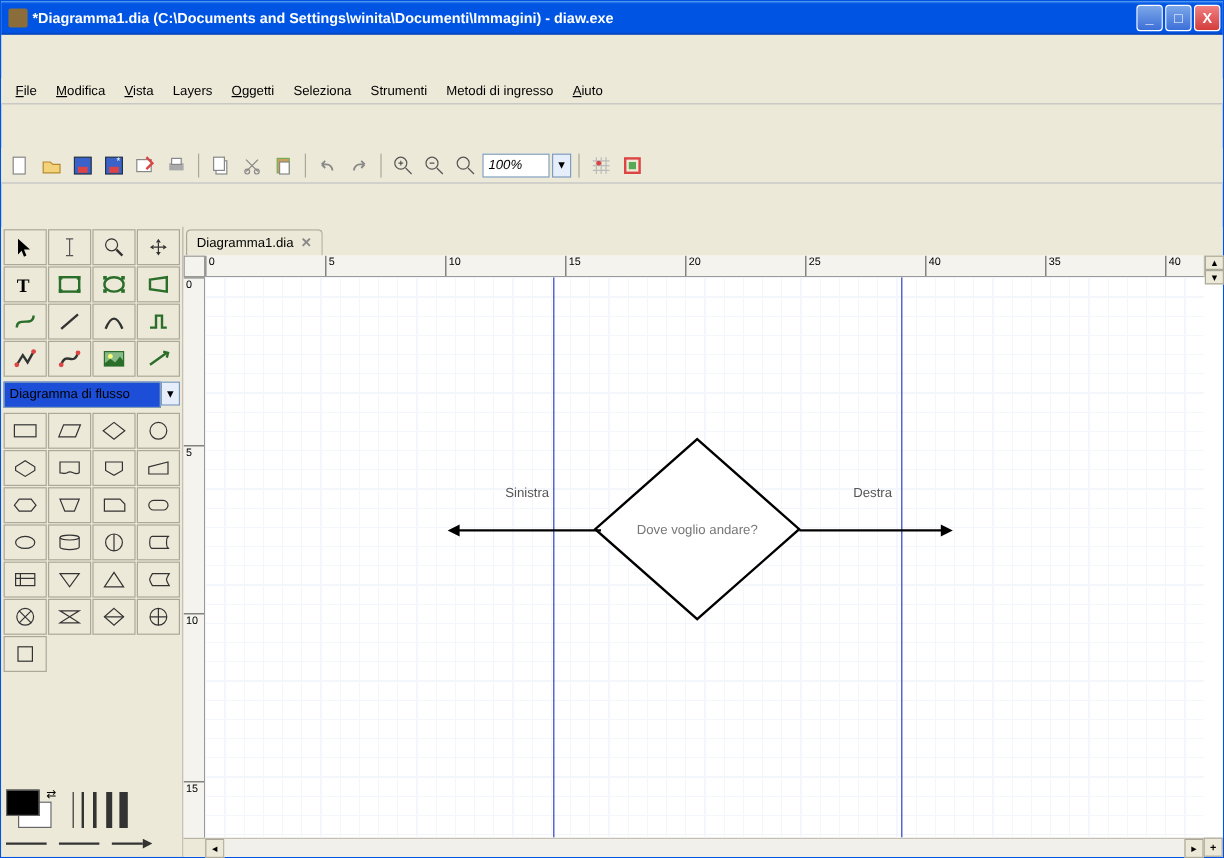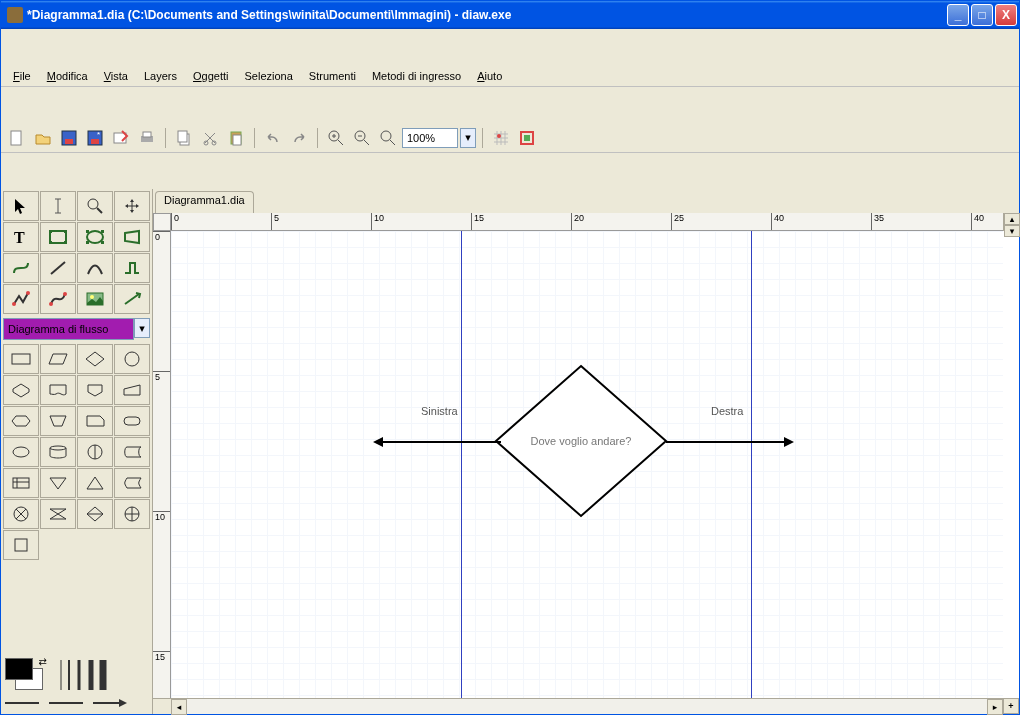--- a/index.html
+++ b/index.html
@@ -11,40 +11,40 @@
 .win-controls { display: flex; gap: 2px; }
 .win-btn { width: 22px; height: 22px; border: 1px solid #fff; border-radius: 3px; display: flex; align-items: center; justify-content: center; font-weight: bold; font-size: 12px; cursor: pointer; }
 .win-min, .win-max { background: linear-gradient(to bottom,#7ba7e8,#3c6fd8); color:white; }
 .win-close { background: linear-gradient(to bottom,#f08080,#d43c3c); color:white; }
 .menubar { height: 22px; background: #ece9d8; display: flex; align-items: center; padding: 0 4px; border-bottom: 1px solid #c0c0c0; }
 .menu-item { padding: 2px 8px; cursor: pointer; }
 .menu-item .ul { text-decoration: underline; }
 .toolbar { height: 30px; background: #ece9d8; display: flex; align-items: center; padding: 2px 4px; border-bottom: 1px solid #c0c0c0; gap: 2px; }
 .tb-btn { width: 24px; height: 24px; border: 1px solid transparent; display: flex; align-items: center; justify-content: center; cursor: pointer; border-radius: 2px; }
 .tb-sep { width: 1px; height: 20px; background: #aca899; margin: 0 4px; }
-.zoom-box { width: 56px; height: 20px; border: 1px solid #7f9db9; background: white; display: flex; align-items: center; padding: 0 4px; font-size: 11px; }
+.zoom-box { width: 56px; height: 20px; border: 1px solid #7f9db9; background: white; display: flex; align-items: center; padding: 0 4px; font-size: 11px; font-style: italic; }
 .zoom-dd { width: 16px; height: 20px; border: 1px solid #7f9db9; background: #e6eefc; display:flex; align-items:center; justify-content:center; cursor: pointer; }
 .body-area { flex: 1; display: flex; min-height: 0; }
 .left-panel { width: 152px; background: #ece9d8; border-right: 1px solid #aca899; display: flex; flex-direction: column; }
 .tool-grid { padding: 2px; display: grid; grid-template-columns: repeat(4, 36px); grid-auto-rows: 30px; gap: 1px; }
 .tool-cell { border: 1px solid #aca899; background: #ece9d8; display: flex; align-items: center; justify-content: center; cursor: pointer; }
 .sheet-select { margin: 2px; height: 22px; display:flex; }
-.sheet-select-box { flex:1; border:1px solid #7f9db9; background:#a21caf; display:flex; align-items:center; padding:0 4px; }
+.sheet-select-box { flex:1; border:1px solid #7f9db9; background:#1d4ed8; display:flex; align-items:center; padding:0 4px; }
 .shape-grid { padding: 2px; display: grid; grid-template-columns: repeat(4, 36px); grid-auto-rows: 30px; gap: 1px; flex: 0; }
 .shape-cell { border: 1px solid #aca899; background: #ece9d8; display: flex; align-items: center; justify-content: center; cursor: pointer; }
 .color-row { margin-top: auto; padding: 4px; display: flex; gap: 14px; align-items:center; }
 .fgbg { width: 40px; height: 34px; position: relative; }
 .fg-sw { position:absolute; width:28px; height:22px; background:black; border:1px solid #666; top:0; left:0; }
 .bg-sw { position:absolute; width:28px; height:22px; background:white; border:1px solid #666; top:10px; left:10px; }
 .swap-sw { position:absolute; right:-2px; top:-2px; font-size:10px; }
 .line-samples { display:flex; gap:3px; align-items:center; }
 .arrow-row { padding: 2px 4px 6px; display: flex; gap: 10px; align-items:center; }
 .canvas-area { flex:1; display:flex; flex-direction:column; min-width:0; }
 .tabbar { height: 24px; display:flex; align-items:flex-end; background: #ece9d8; }
-.doc-tab { height: 22px; padding: 2px 8px; border: 1px solid #aca899; border-bottom:none; border-radius: 4px 4px 0 0; background:#ece9d8; display:flex; align-items:center; gap:6px; margin-left:2px;flex-direction:column; }
+.doc-tab { height: 22px; padding: 2px 8px; border: 1px solid #aca899; border-bottom:none; border-radius: 4px 4px 0 0; background:#ece9d8; display:flex; align-items:center; gap:6px; margin-left:2px; }
 .doc-tab-close { color:#888; cursor:pointer; font-weight:bold; }
 .ruler-corner { width:18px; height:18px; border:1px solid #999; background:#f4f3ee; font-size:9px; display:flex; align-items:center; justify-content:center; }
 .canvas-wrap { flex:1; display:grid; grid-template-columns: 18px 1fr 16px; grid-template-rows: 18px 1fr 16px; min-height:0; background:white; }
 .hruler { background:#f4f3ee; border-bottom:1px solid #999; position:relative; overflow:hidden; font-size:9px; }
 .vruler { background:#f4f3ee; border-right:1px solid #999; position:relative; overflow:hidden; font-size:9px; }
 .hmark { position:absolute; top:0; height:100%; border-left:1px solid #666; padding-left:2px; }
 .vmark { position:absolute; left:0; width:100%; border-top:1px solid #666; padding-left:2px; }
 .canvas { position:relative; overflow:hidden; background: repeating-linear-gradient(to right, #f3f6fb 0 1px, transparent 1px 16px), repeating-linear-gradient(to bottom, #f3f6fb 0 1px, transparent 1px 16px), repeating-linear-gradient(to right, #e3e9f5 0 1px, transparent 1px 80px), repeating-linear-gradient(to bottom, #e3e9f5 0 1px, transparent 1px 80px), white; }
 .guide-v { position:absolute; top:0; bottom:0; width:1px; background:#3040c0; }
 .guide-h { position:absolute; left:0; right:0; height:1px; background:#3040c0; }

